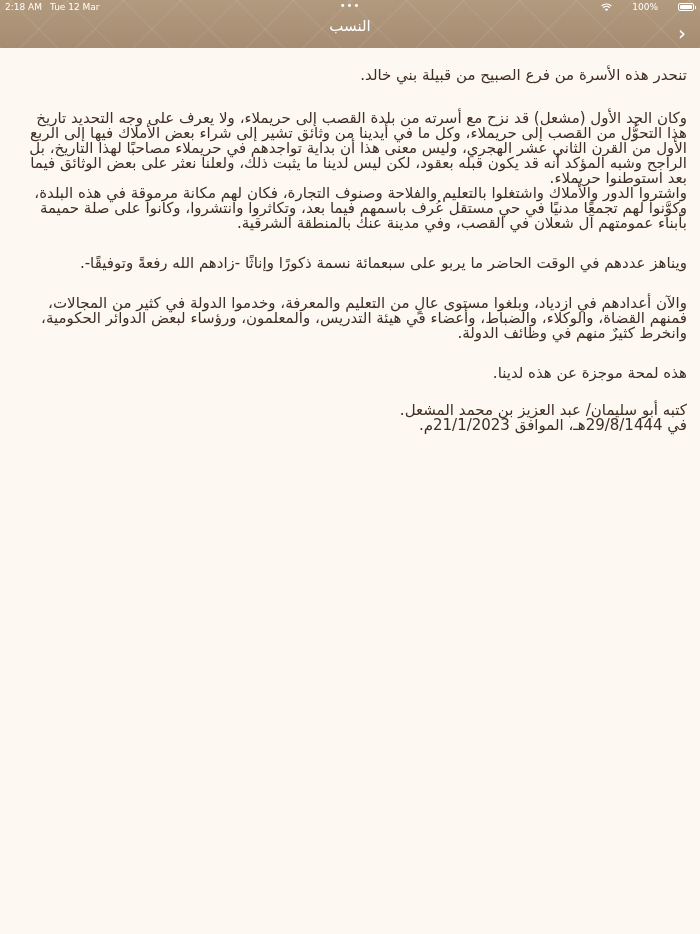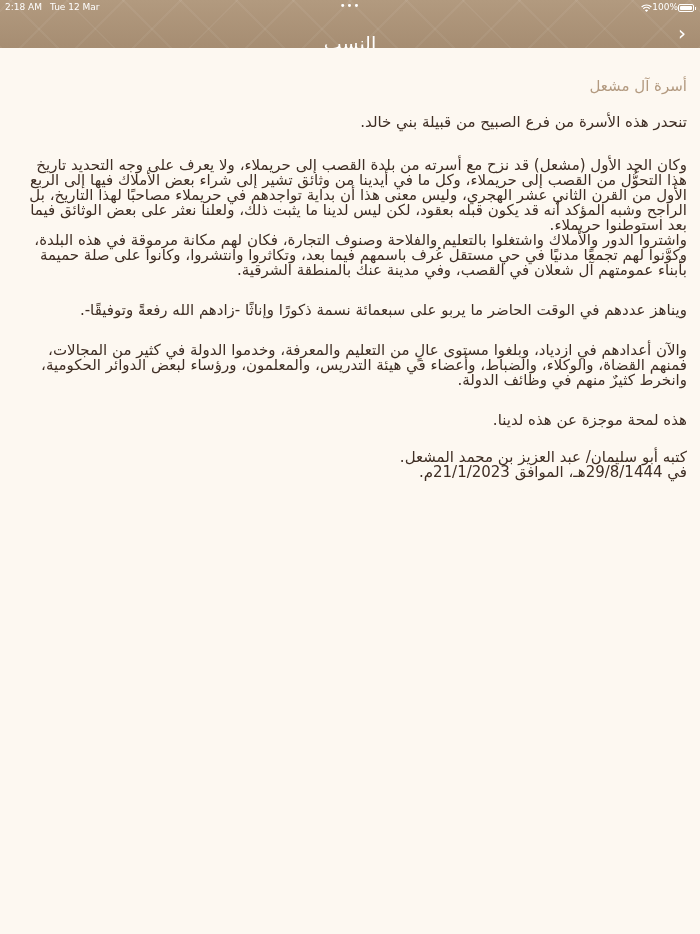--- a/index.html
+++ b/index.html
@@ -13,26 +13,26 @@
   }
   .header .pattern {
     position: absolute; inset: 0;
     background:
       repeating-linear-gradient(45deg, rgba(255,255,255,0.05) 0 2px, transparent 2px 40px),
       repeating-linear-gradient(-45deg, rgba(255,255,255,0.05) 0 2px, transparent 2px 40px);
   }
   .status-bar { position: absolute; top: 0; left: 0; right: 0; height: 14px; font-size: 9px; color: #fff; }
   .status-left { position: absolute; left: 5px; top: 2px; display: flex; gap: 8px; }
   .status-dots { position: absolute; left: 50%; top: 0px; transform: translateX(-50%); letter-spacing: 1px; font-size: 10px; }
-  .status-right { position: absolute; right: 6px; top: 2px; display: flex; align-items: flex-end; gap: 0; }
+  .status-right { position: absolute; right: 6px; top: 2px; display: flex; align-items: center; gap: 20px; }
   .battery { width: 16px; height: 8px; border: 1px solid #fff; border-radius: 2px; position: relative; }
   .battery::before { content: ""; position: absolute; inset: 1px; background: #fff; border-radius: 1px; }
   .battery::after { content: ""; position: absolute; right: -3px; top: 2px; width: 1.5px; height: 3px; background: #fff; }
 
-  .nav-title { position: absolute; top: 32px; left: 0; right: 0; text-align: center; color: #fff; font-size: 19px; }
+  .nav-title { position: absolute; top: 17px; left: 0; right: 0; text-align: center; color: #fff; font-size: 15px; }
   .back-btn { position: absolute; right: 8px; top: 22px; width: 20px; height: 22px; color: #fff; font-size: 20px; line-height: 22px; text-align: center; cursor: pointer; }
 
   .content { position: absolute; top: 52px; left: 0; right: 0; padding: 0 13px 0 14px; direction: rtl; text-align: right; }
   .page-title { margin-top: 25px; font-size: 15px; color: #b39a80; font-weight: normal; height: 22px; }
   .para { font-size: 15px; line-height: 15px; color: #3f2e24; }
   .p1 { margin-top: 16px; }
   .p2 { margin-top: 28px; }
   .p3 { margin-top: 25px; }
   .p4 { margin-top: 25px; }
   .p5 { margin-top: 25px; }
@@ -59,21 +59,20 @@
       <div class="battery"></div>
     </div>
   </div>
   <div class="nav-title">النسب</div>
   <div class="back-btn">
     <span>›</span>
   </div>
 </div>
 
 <div class="content">
-  <div class="page-title">أسرة آل مشعل</div>
 
   <div class="para p1">
     <div>تنحدر هذه الأسرة من فرع الصبيح من قبيلة بني خالد.</div>
   </div>
 
   <div class="para p2">
     <div>وكان الجد الأول (مشعل) قد نزح مع أسرته من بلدة القصب إلى حريملاء، ولا يعرف على وجه التحديد تاريخ هذا التحوُّل من القصب إلى حريملاء، وكل ما في أيدينا من وثائق تشير إلى شراء بعض الأملاك فيها إلى الربع الأول من القرن الثاني عشر الهجري، وليس معنى هذا أن بداية تواجدهم في حريملاء مصاحبًا لهذا التاريخ، بل الراجح وشبه المؤكد أنه قد يكون قبله بعقود، لكن ليس لدينا ما يثبت ذلك، ولعلنا نعثر على بعض الوثائق فيما بعد استوطنوا حريملاء.</div>
     <div>واشتروا الدور والأملاك واشتغلوا بالتعليم والفلاحة وصنوف التجارة، فكان لهم مكانة مرموقة في هذه البلدة، وكوَّنوا لهم تجمعًا مدنيًا في حي مستقل عُرف باسمهم فيما بعد، وتكاثروا وانتشروا، وكانوا على صلة حميمة بأبناء عمومتهم آل شعلان في القصب، وفي مدينة عنك بالمنطقة الشرقية.</div>
   </div>
 

